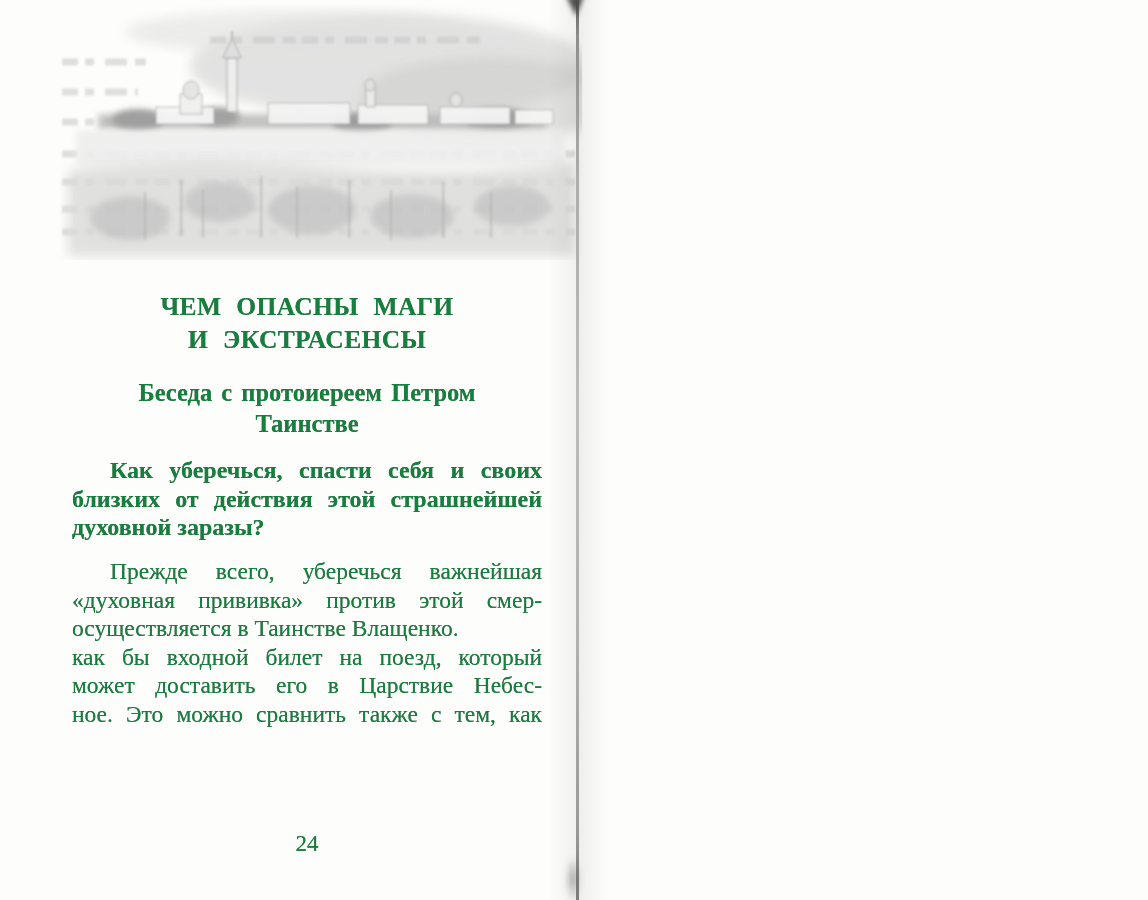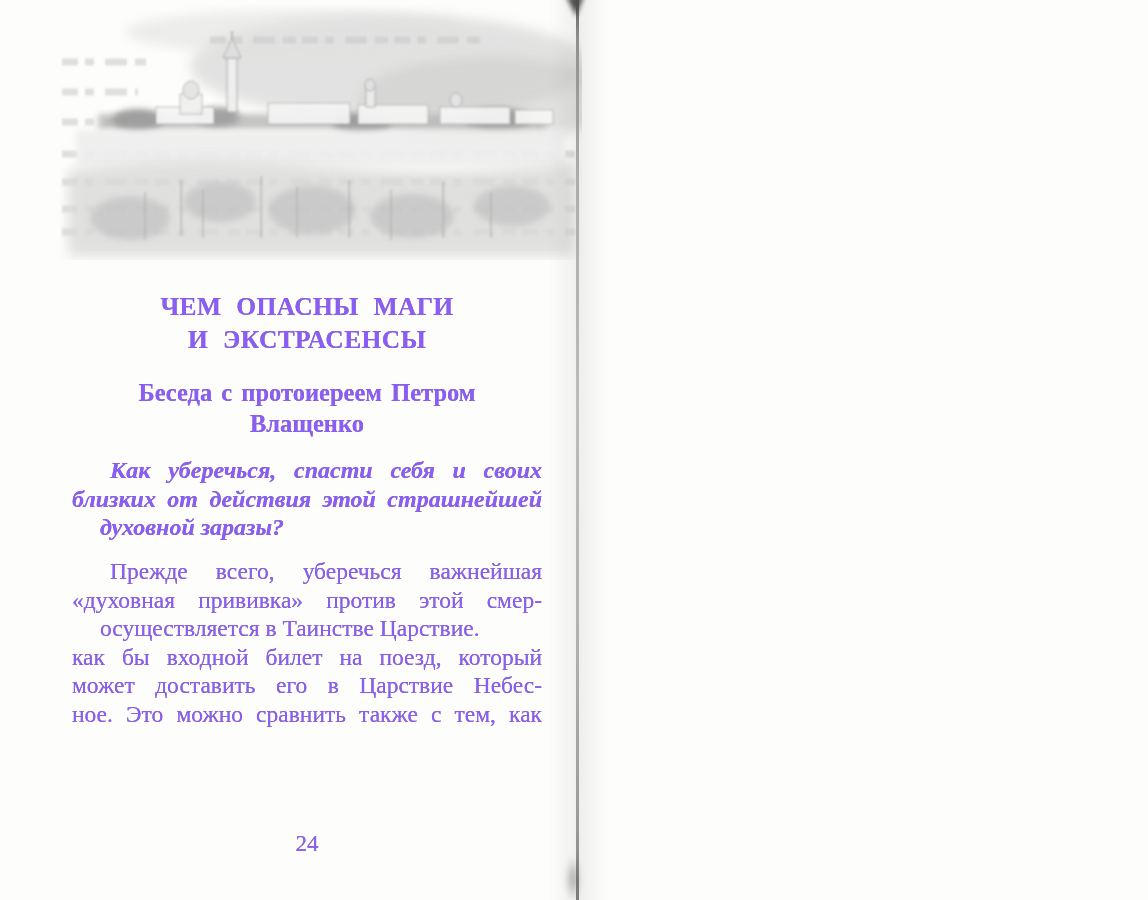--- a/index.html
+++ b/index.html
@@ -1,20 +1,20 @@
 <!DOCTYPE html>
 <html><head>
 <meta charset="utf-8">
 <style>
   html,body{margin:0;padding:0;background:#e9e9e7;}
   .canvas{
     position:relative;width:1148px;height:900px;overflow:hidden;
     background:#fdfdfb;
     font-family:"Liberation Serif", serif;
-    color:#8b5cf6;
+    color:#15803d;
   }
   .page{position:absolute;top:0;height:900px;}
   .page-left{left:0;width:578px;}
   .page-right{left:578px;width:570px;}
 
   
   .gutter-line{
     position:absolute;left:576px;top:0;width:3px;height:900px;
     background:linear-gradient(to bottom,
       #5d5d5d 0%, #8f8f8f 4%, #adadad 20%, #bcbcbc 45%,
@@ -41,36 +41,36 @@
   .illustration svg{display:block;width:100%;height:100%;}
 
   
   .textcol{position:absolute;font-size:23.5px;}
   .textcol .line{
     height:28.6px;line-height:28.6px;white-space:normal;
     text-align:justify;text-align-last:justify;
     text-shadow:0 0 .45px rgba(20,20,20,.55);
   }
   .textcol .line.indent{text-indent:38px;}
-  .textcol .line.noj{text-align-last:left;margin-left:28px;}
+  .textcol .line.noj{text-align-last:left;}
   .centered .line{text-align:center;text-align-last:center;}
 
   .chapter-title{
     left:72px;top:290px;width:470px;
     font-weight:bold;font-size:25.5px;letter-spacing:.4px;word-spacing:8px;
   }
   .chapter-title .line{height:33px;line-height:33px;}
   .chapter-subtitle{
     left:72px;top:377px;width:470px;
     font-weight:bold;font-size:24.5px;word-spacing:3px;
   }
   .chapter-subtitle .line{height:31px;line-height:31px;}
   .question{
     left:72px;top:456px;width:470px;
-    font-weight:bold;font-style:italic;font-size:24px;
+    font-weight:bold;font-size:24px;
   }
   .body-left{left:72px;top:557px;width:470px;}
 
   .page-number{
     position:absolute;width:470px;top:831px;
     font-size:23px;text-align:center;text-align-last:center;
     text-shadow:0 0 .4px rgba(20,20,20,.5);
   }
   .pn-left{left:72px;}
 </style>
@@ -166,33 +166,33 @@
       </svg>
     </div>
 
     <div class="textcol centered chapter-title">
         <div class="line">ЧЕМ ОПАСНЫ МАГИ</div>
         <div class="line">И ЭКСТРАСЕНСЫ</div>
       </div>
 
     <div class="textcol centered chapter-subtitle">
         <div class="line">Беседа с протоиереем Петром</div>
-        <div class="line">Влащенко</div>
+        <div class="line">Таинстве</div>
       </div>
 
     <div class="textcol question">
         <div class="line indent">Как уберечься, спасти себя и своих</div>
         <div class="line">близких от действия этой страшнейшей</div>
         <div class="line noj">духовной заразы?</div>
       </div>
 
     <div class="textcol body-left">
         <div class="line indent">Прежде всего, уберечься важнейшая</div>
         <div class="line">«духовная прививка» против этой смер-</div>
-        <div class="line noj">осуществляется в Таинстве Царствие.</div>
+        <div class="line noj">осуществляется в Таинстве Влащенко.</div>
         <div class="line">как бы входной билет на поезд, который</div>
         <div class="line">может доставить его в Царствие Небес-</div>
         <div class="line">ное. Это можно сравнить также с тем, как</div>
       </div>
 
     <div class="page-number pn-left">24</div>
   </div>
 
   <div class="page page-right">
     

